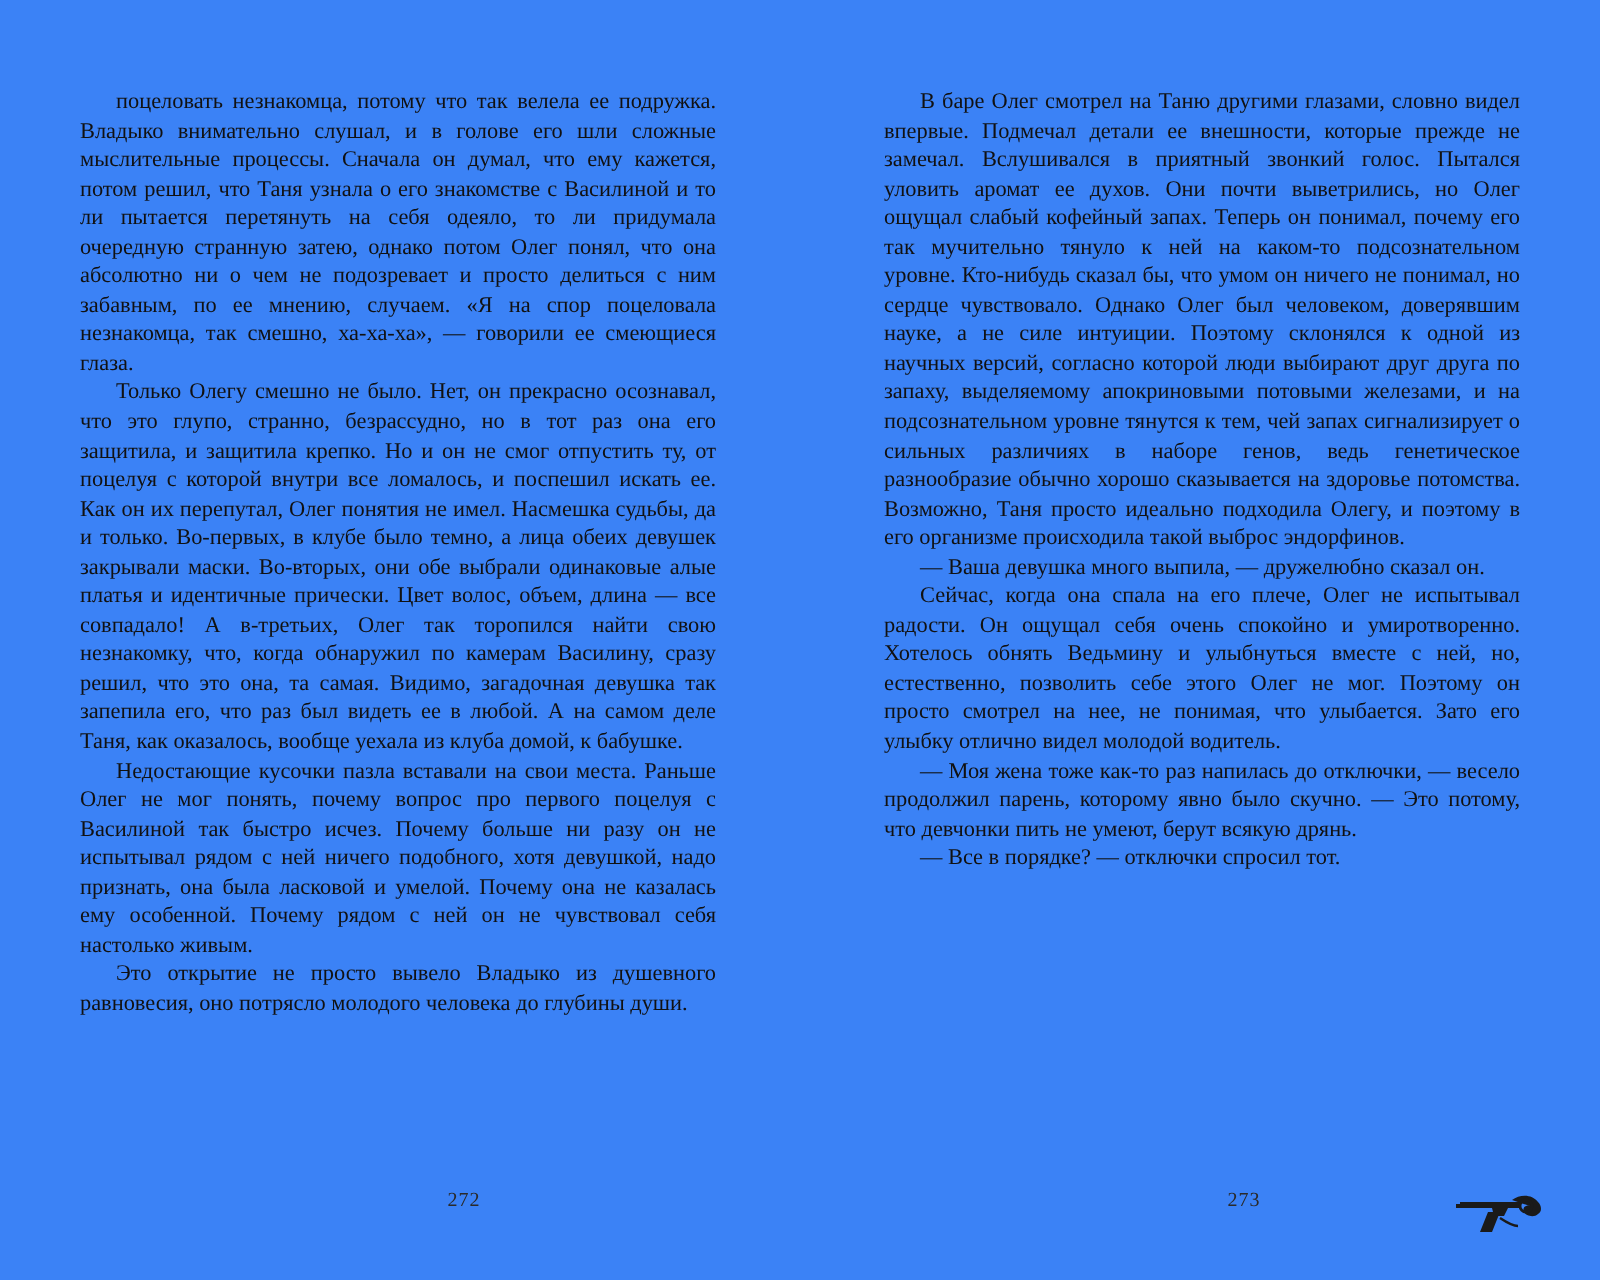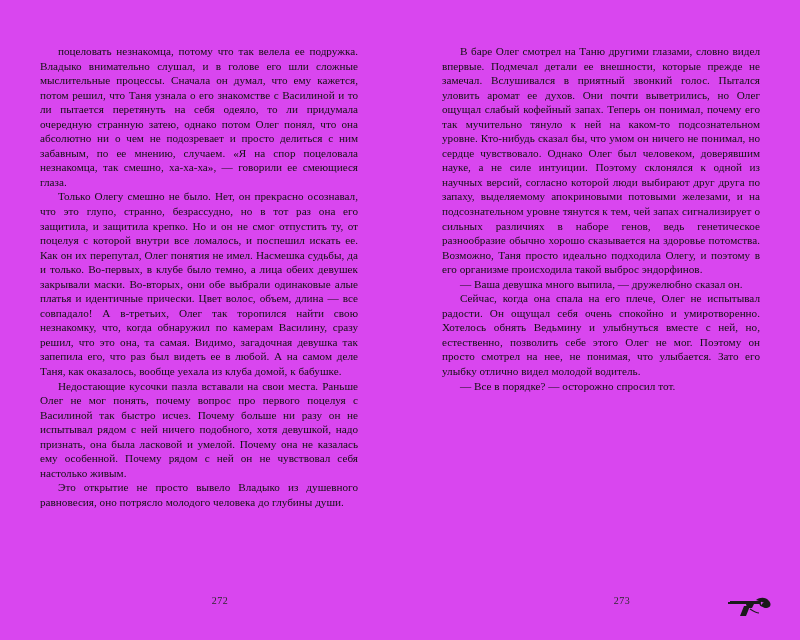--- a/index.html
+++ b/index.html
@@ -4,21 +4,21 @@
 <style>
   html, body {
     margin: 0;
     padding: 0;
     background: #ffffff;
   }
   .page {
     position: relative;
     width: 800px;
     height: 640px;
-    background: #d946ef;
+    background: #3b82f6;
     overflow: hidden;
     font-family: "Liberation Serif", serif;
   }
   .spread {
     display: flex;
     width: 800px;
     height: 640px;
     box-sizing: border-box;
     padding: 44px 40px 30px 40px;
   }
@@ -49,21 +49,21 @@
   }
   .folio {
     position: absolute;
     bottom: 4px;
     width: 100%;
     text-align: center;
     font-size: 10px;
     color: #2a2a2a;
     letter-spacing: 0.5px;
   }
-  .left .folio { left: 0; padding-right: 42px; }
+  .left .folio { left: 12px; padding-right: 42px; }
   .right .folio { left: 0; padding-left: 42px; }
 
   .corner-ornament {
     position: absolute;
     right: 26px;
     bottom: 18px;
     width: 48px;
     height: 30px;
   }
 </style>
@@ -81,21 +81,22 @@
         <p>Это открытие не просто вывело Владыко из душевного равновесия, оно потрясло молодого человека до глубины души.</p>
       </div>
       <div class="folio">272</div>
     </div>
 
     <div class="page-col right">
       <div class="body-text">
         <p>В баре Олег смотрел на Таню другими глазами, словно видел впервые. Подмечал детали ее внешности, которые прежде не замечал. Вслушивался в приятный звонкий голос. Пытался уловить аромат ее духов. Они почти выветрились, но Олег ощущал слабый кофейный запах. Теперь он понимал, почему его так мучительно тянуло к ней на каком-то подсознательном уровне. Кто-нибудь сказал бы, что умом он ничего не понимал, но сердце чувствовало. Однако Олег был человеком, доверявшим науке, а не силе интуиции. Поэтому склонялся к одной из научных версий, согласно которой люди выбирают друг друга по запаху, выделяемому апокриновыми потовыми железами, и на подсознательном уровне тянутся к тем, чей запах сигнализирует о сильных различиях в наборе генов, ведь генетическое разнообразие обычно хорошо сказывается на здоровье потомства. Возможно, Таня просто идеально подходила Олегу, и поэтому в его организме происходила такой выброс эндорфинов.</p>
         <p>— Ваша девушка много выпила, — дружелюбно сказал он.</p>
         <p>Сейчас, когда она спала на его плече, Олег не испытывал радости. Он ощущал себя очень спокойно и умиротворенно. Хотелось обнять Ведьмину и улыбнуться вместе с ней, но, естественно, позволить себе этого Олег не мог. Поэтому он просто смотрел на нее, не понимая, что улыбается. Зато его улыбку отлично видел молодой водитель.</p>
-        <p>— Все в порядке? — осторожно спросил тот.</p>
+        <p>— Моя жена тоже как-то раз напилась до отключки, — весело продолжил парень, которому явно было скучно. — Это потому, что девчонки пить не умеют, берут всякую дрянь.</p>
+        <p>— Все в порядке? — отключки спросил тот.</p>
       </div>
       <div class="folio">273</div>
     </div>
 
   </div>
 
   <svg class="corner-ornament" viewBox="0 0 48 30">
     <g fill="#1a1a1a">
       <path d="M4 9 h30 v3 h-6 l-2 4 h-5 l-1 -4 h-16 z"></path>
       <path d="M18 14 l-4 10 h6 l4 -10 z"></path>

